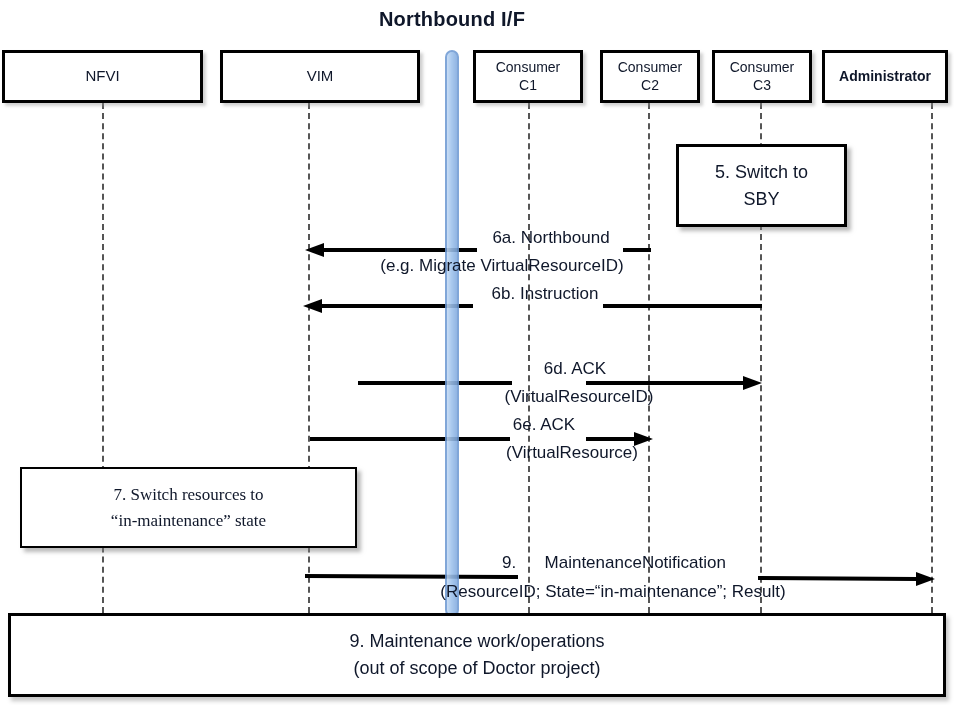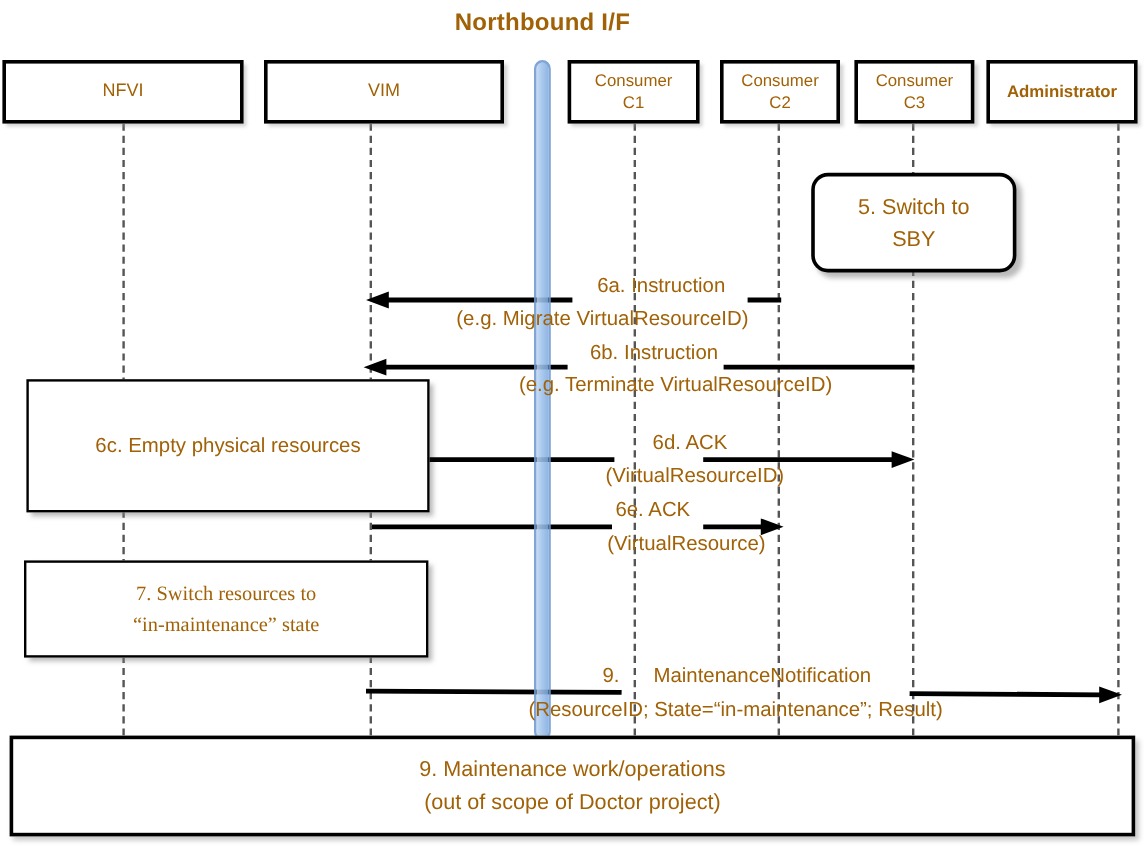--- a/index.html
+++ b/index.html
@@ -1,18 +1,18 @@
 <!DOCTYPE html>
 <html><head>
 <meta charset="utf-8">
 <style>
   html,body{margin:0;padding:0;background:#fff;}
   #stage{
     position:relative;width:954px;height:705px;background:#ffffff;
-    font-family:"Liberation Sans",sans-serif;color:#a16207;overflow:hidden;
+    font-family:"Liberation Sans",sans-serif;color:#0f172a;overflow:hidden;
   }
   .title{
     position:absolute;top:8px;left:452px;transform:translateX(-50%);
     font-size:20px;font-weight:bold;letter-spacing:.2px;white-space:nowrap;z-index:7;
   }
   .actor{
     position:absolute;top:50px;height:53px;box-sizing:border-box;
     border:3px solid #000;background:#fff;z-index:3;
     display:flex;flex-direction:column;align-items:center;justify-content:center;
     box-shadow:3px 3px 3px rgba(150,150,150,.45);
@@ -34,21 +34,21 @@
     position:absolute;transform:translateX(-50%);
     font-size:17px;line-height:21px;white-space:nowrap;z-index:6;
   }
   .mlabel.pre{white-space:pre;}
   .note{
     position:absolute;box-sizing:border-box;background:#fff;border:2px solid #000;
     display:flex;flex-direction:column;align-items:center;justify-content:center;
     text-align:center;z-index:3;font-size:17px;line-height:1.5;
     box-shadow:4px 4px 4px rgba(130,130,130,.55);
   }
-  .note.n5{left:676px;top:144px;width:171px;height:83px;border-width:3px;font-size:18px;border-radius:14px;}
+  .note.n5{left:676px;top:144px;width:171px;height:83px;border-width:3px;font-size:18px;}
   .note.n6c{left:22px;top:316px;width:336px;height:111px;}
   .note.n7{left:20px;top:467px;width:337px;height:81px;font-family:Liberation Serif, serif;}
   .note.n9{
     left:8px;top:613px;width:938px;height:84px;border-width:3px;font-size:18px;
     z-index:6;box-shadow:3px 4px 4px rgba(130,130,130,.45);
   }
 </style>
 </head>
 <body>
 
@@ -108,43 +108,39 @@
     </g>
     <g stroke="#000" stroke-width="4" fill="#000">
       <line x1="305" y1="576" x2="518" y2="577"></line>
       <line x1="758" y1="578" x2="917" y2="579"></line>
       <polygon points="935,579 916,572 916,586" stroke="none"></polygon>
     </g>
   </svg>
 
   <div class="nbbar"></div>
 
-  <div class="mlabel" style="left:551px;top:227px;">6a. Instruction</div>
+  <div class="mlabel" style="left:551px;top:227px;">6a. Northbound</div>
   <div class="mlabel" style="left:502px;top:255px;">(e.g. Migrate VirtualResourceID)</div>
 
   <div class="mlabel" style="left:545px;top:283px;">6b. Instruction</div>
-  <div class="mlabel" style="left:563px;top:310px;">(e.g. Terminate VirtualResourceID)</div>
 
   <div class="mlabel" style="left:563px;top:358px;margin-left:12px;">6d. ACK</div>
   <div class="mlabel" style="left:579px;top:386px;">(VirtualResourceID)</div>
 
   <div class="mlabel" style="left:544px;top:414px;">6e. ACK</div>
   <div class="mlabel" style="left:572px;top:442px;">(VirtualResource)</div>
 
   <div class="mlabel pre" style="left:614px;top:552px;">9.      MaintenanceNotification</div>
   <div class="mlabel" style="left:613px;top:581px;">(ResourceID; State=“in-maintenance”; Result)</div>
 
   <div class="note n5">
     <span>5. Switch to</span>
     <span>SBY</span>
   </div>
 
-  <div class="note n6c">
-    <span>6c. Empty physical resources</span>
-  </div>
 
   <div class="note n7">
     <span>7. Switch resources to</span>
     <span>“in-maintenance” state</span>
   </div>
 
   <div class="note n9">
     <span>9. Maintenance work/operations</span>
     <span>(out of scope of Doctor project)</span>
   </div>

